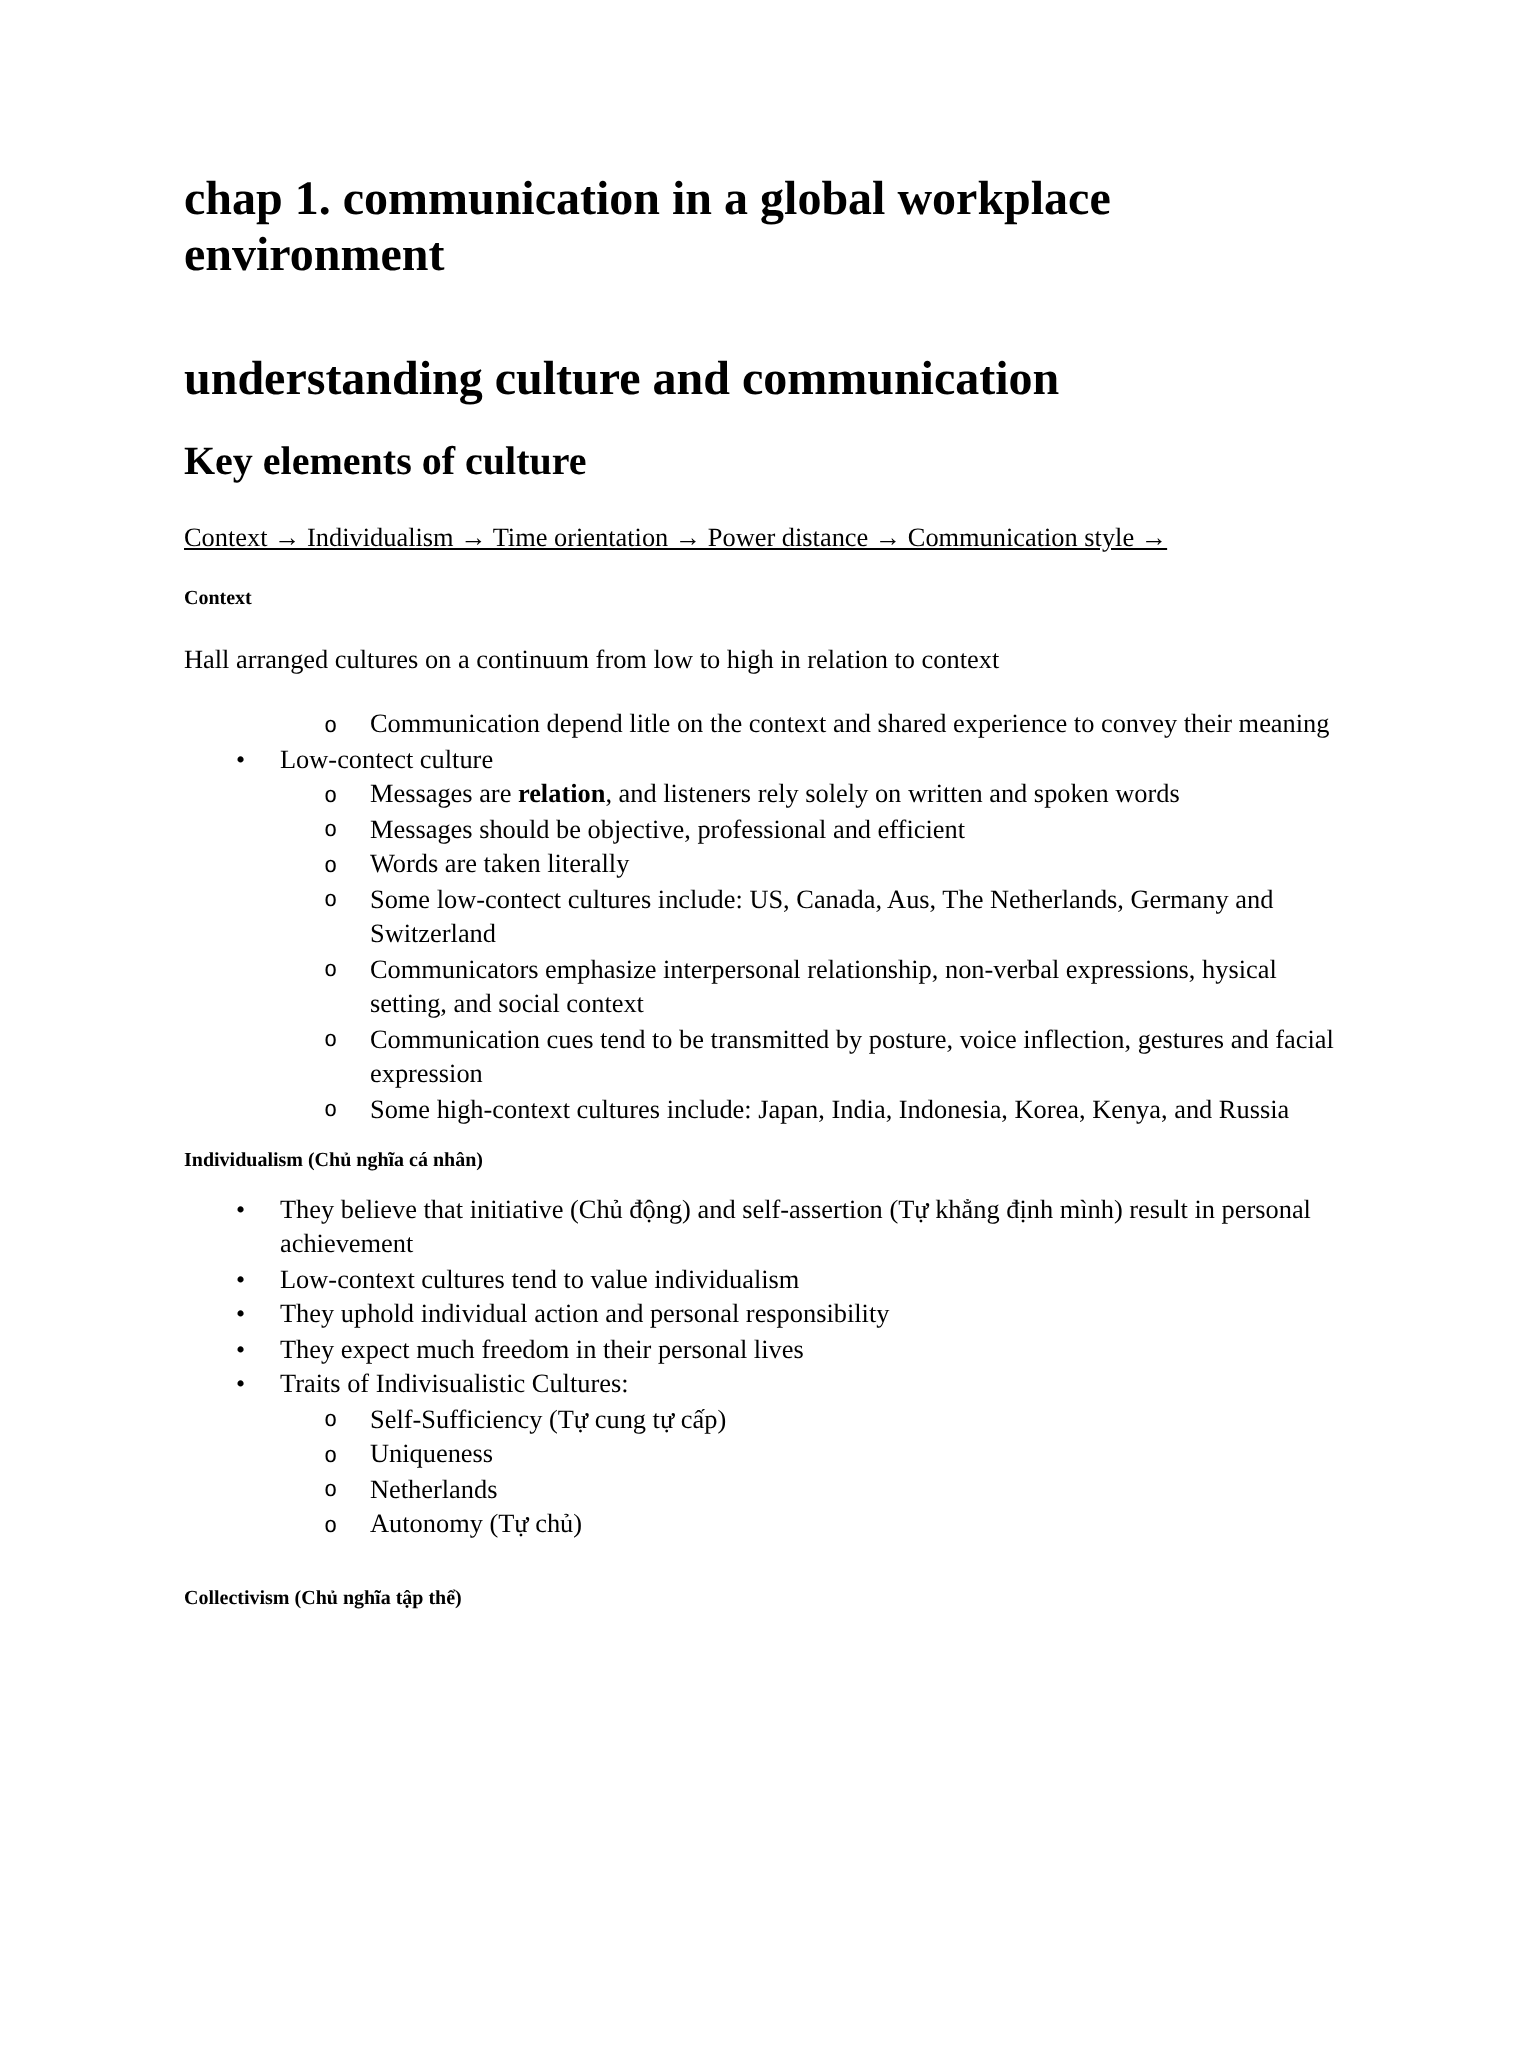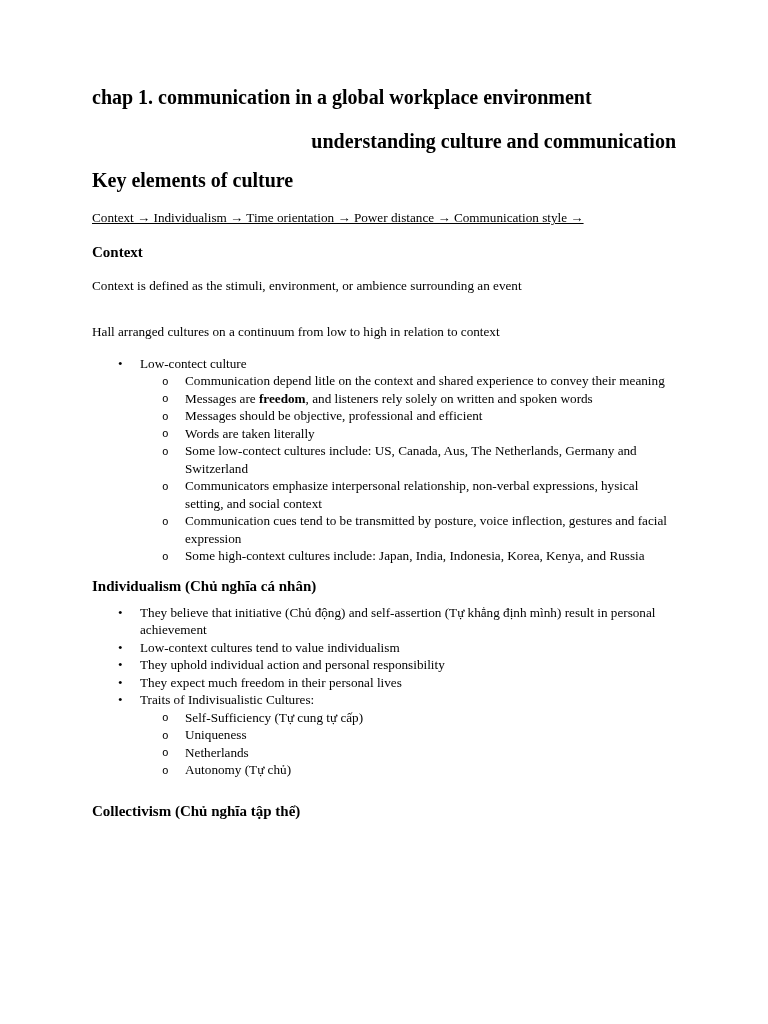--- a/index.html
+++ b/index.html
@@ -7,34 +7,34 @@
     width: 768px;
     height: 1024px;
     box-sizing: border-box;
     background: #ffffff;
     color: #000000;
     font-family: "Liberation Serif", "DejaVu Serif", serif;
     padding: 86px 92px 0 92px;
     overflow: hidden;
   }
   h1 {
-    font-size: 20px;
+    font-size: 24px;
     font-weight: bold;
     line-height: 1.18;
     margin: 0;
   }
-  h1.subtitle { margin-top: 20px; text-align: right; }
+  h1.subtitle { margin-top: 33px; }
   h2 {
     font-size: 20px;
     font-weight: bold;
     line-height: 1.15;
     margin: 16px 0 0 0;
   }
   h3 {
-    font-size: 15px;
+    font-size: 10px;
     font-weight: bold;
     line-height: 1.25;
     margin: 0;
   }
   .h3-context { margin-top: 17px; }
   .h3-ind     { margin-top: 12px; }
   .h3-col     { margin-top: 23px; }
   .flow {
     font-size: 13.2px;
     line-height: 17px;
@@ -79,27 +79,26 @@
 
 <div class="page">
 
   <h1>chap 1. communication in a global workplace environment</h1>
   <h1 class="subtitle">understanding culture and communication</h1>
 
   <h2>Key elements of culture</h2>
   <p class="flow">Context → Individualism → Time orientation → Power distance → Communication style →</p>
 
   <h3 class="h3-context">Context</h3>
-  <p class="body-p">Context is defined as the stimuli, environment, or ambience surrounding an event</p>
   <p class="body-p">Hall arranged cultures on a continuum from low to high in relation to context</p>
 
   <div class="list">
+    <div class="li l2">Communication depend litle on the context and shared experience to convey their meaning</div>
     <div class="li l1">Low-contect culture</div>
-    <div class="li l2">Communication depend litle on the context and shared experience to convey their meaning</div>
-    <div class="li l2"><span>Messages are </span><b>freedom</b><span>, and listeners rely solely on written and spoken words</span></div>
+    <div class="li l2"><span>Messages are </span><b>relation</b><span>, and listeners rely solely on written and spoken words</span></div>
     <div class="li l2">Messages should be objective, professional and efficient</div>
     <div class="li l2">Words are taken literally</div>
     <div class="li l2">Some low-contect cultures include: US, Canada, Aus, The Netherlands, Germany and Switzerland</div>
     <div class="li l2">Communicators emphasize interpersonal relationship, non-verbal expressions, hysical setting, and social context</div>
     <div class="li l2">Communication cues tend to be transmitted by posture, voice inflection, gestures and facial expression</div>
     <div class="li l2">Some high-context cultures include: Japan, India, Indonesia, Korea, Kenya, and Russia</div>
   </div>
 
   <h3 class="h3-ind">Individualism (Chủ nghĩa cá nhân)</h3>
 

